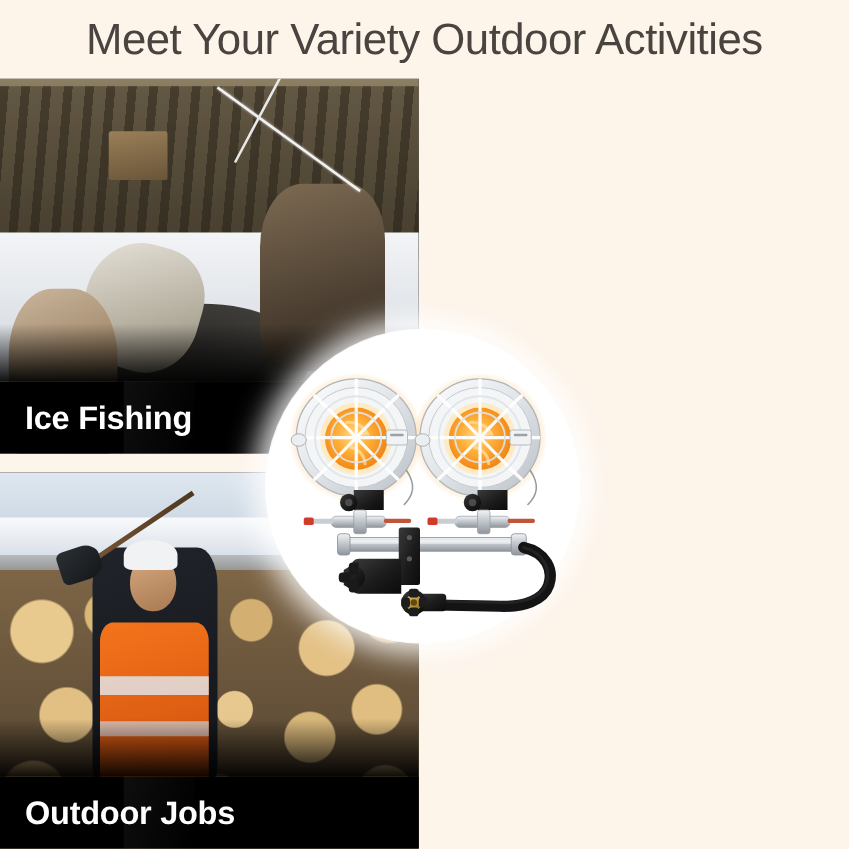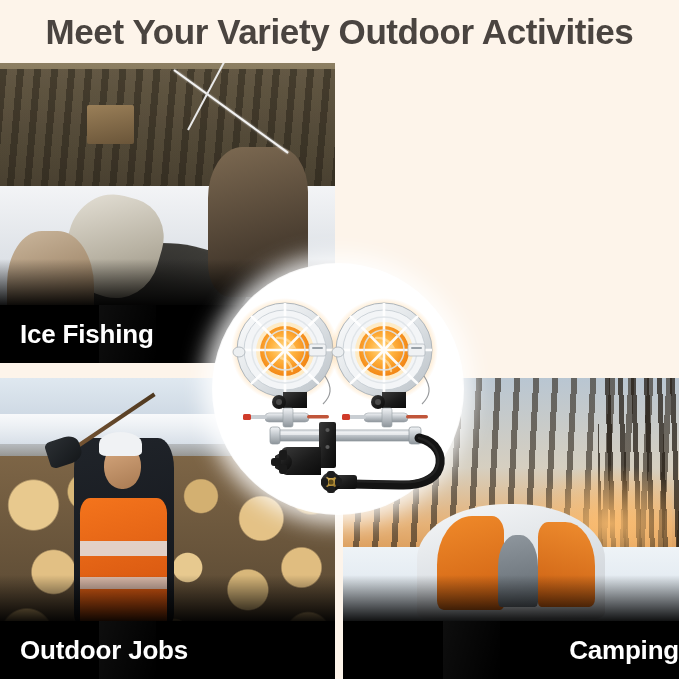--- a/index.html
+++ b/index.html
@@ -9,21 +9,21 @@
     background:#fdf4ea;
   }
   #stage{position:relative;width:679px;height:679px;background:#fdf4ea;}
 
   
   .title-bar{
     position:absolute;left:0;top:0;width:679px;height:63px;
     background:#fdf4ea;display:flex;align-items:center;justify-content:center;
   }
   .title-text{
-    font-size:35px;font-weight:bold;color:#4a4440;
+    font-size:35px;font-weight:normal;color:#4a4440;
     letter-spacing:-0.4px;white-space:nowrap;
     font-family:"Liberation Sans", sans-serif;
   }
 
   
   .grid{position:absolute;left:0;top:63px;width:679px;height:616px;}
   .cell{position:absolute;overflow:hidden;background:#2a2622;}
   .cell.tl{left:0;   top:0;   width:335px;height:300px;}
   .cell.tr{left:343px;top:0;  width:336px;height:300px;}
   .cell.bl{left:0;   top:315px;width:335px;height:301px;}
@@ -235,37 +235,20 @@
         <div class="jobs-hat"></div>
         <div class="jobs-axeh"></div>
         <div class="jobs-axeb"></div>
       </div>
       <div class="fade"></div>
       <div class="band left">
         <span class="band-text">Outdoor Jobs</span>
       </div>
     </div>
 
-    <div class="cell br">
-      <div class="scene">
-        <div class="camp-sky"></div>
-        <div class="camp-trees"></div>
-        <div class="camp-treeR"></div>
-        <div class="camp-glow"></div>
-        <div class="camp-snow"></div>
-        <div class="camp-tent"></div>
-        <div class="camp-tentO"></div>
-        <div class="camp-tentO2"></div>
-        <div class="camp-door"></div>
-      </div>
-      <div class="fade"></div>
-      <div class="band right">
-        <span class="band-text">Camping</span>
-      </div>
-    </div>
   </div>
 
   <div class="product-circle">
     <svg class="product-svg" viewBox="0 0 250 250">
       <defs>
         <radialGradient id="flameG" cx="45%" cy="45%" r="62%">
           <stop offset="0%" stop-color="#ffd98a"></stop>
           <stop offset="38%" stop-color="#ffb340"></stop>
           <stop offset="72%" stop-color="#f79420"></stop>
           <stop offset="100%" stop-color="#ef7f10"></stop>

